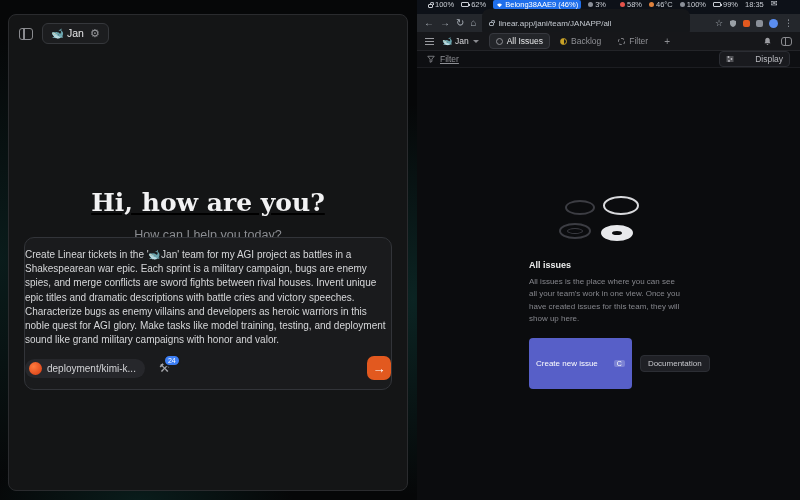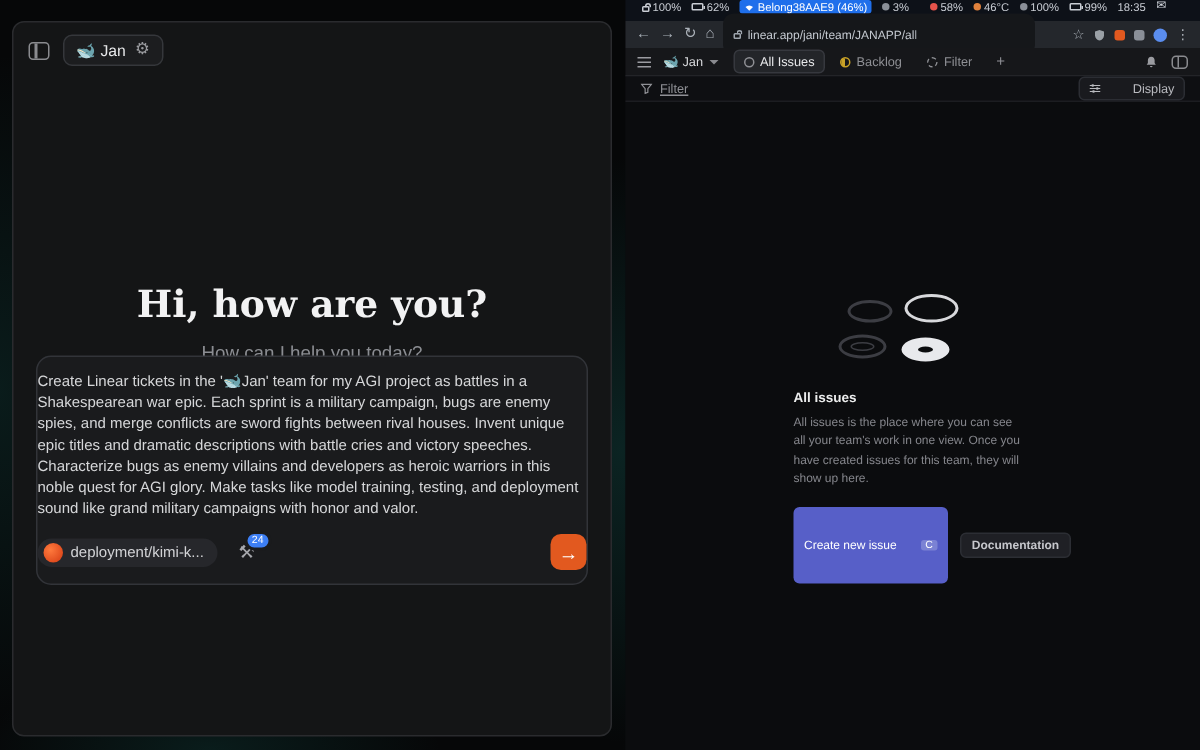--- a/index.html
+++ b/index.html
@@ -17,21 +17,21 @@
   
   .chat-window{ position:absolute; left:8px; top:14px; width:400px; height:477px;
     background:#141516; border:1px solid #2a2b2e; border-radius:8px; }
   .chat-header{ display:flex; align-items:center; gap:9px; padding:8px 10px; }
   .i-panel{ width:14px; height:12px; border:1.5px solid #8a8b8f; border-radius:3px; position:relative; }
   .i-panel::before{ content:""; position:absolute; left:3px; top:0; bottom:0; width:1.5px; background:#8a8b8f; }
   .ws-pill{ display:flex; align-items:center; gap:6px; border:1px solid #35373b; background:#1c1d1f;
     border-radius:6px; padding:3px 8px; color:#e6e7e9; font-size:10.5px; cursor:default; }
   .gear{ color:#9a9b9f; font-size:11px; line-height:1; }
 
-  .greeting{ text-align:center; margin-top:136px; }
+  .greeting{ text-align:center; margin-top:136px;text-decoration:underline; }
   .greeting h1{ font-family:"DejaVu Serif",serif; font-weight:600; font-size:25px; color:#f2f2f3; }
   .greeting p{ font-size:12.5px; color:#8b8d92; margin-top:11px; }
 
   .composer{ position:absolute; left:15px; right:15px; top:222px; background:#1a1b1d;
     border:1px solid #323439; border-radius:10px; padding:10px 0 9px; }
   .composer-text{ font-size:10px; line-height:1.42; color:#d6d7d9; }
   .composer-row{ display:flex; align-items:center; gap:14px; margin-top:9px; }
   .model-pill{ display:flex; align-items:center; gap:5px; background:#26272b; border-radius:999px;
     padding:3px 9px 3px 4px; color:#d2d3d6; font-size:10px; }
   .model-icon{ width:13px; height:13px; border-radius:50%;
@@ -111,21 +111,21 @@
     border:1.5px solid #3c3d43; border-radius:50%; }
   .o4{ left:44px; top:29px; width:32px; height:16px; background:#e8e9ec; border:2px solid #e8e9ec; }
   .o4::after{ content:""; position:absolute; left:9px; top:4px; width:10px; height:4px; border-radius:50%; background:#0b0c0e; }
   .empty h3{ font-size:9px; color:#eceded; margin:14px 0 6px; font-weight:700; }
   .empty p{ font-size:8px; line-height:1.55; color:#85868c; }
   .empty-actions{ display:flex; align-items:center; gap:8px; margin-top:12px; }
   .btn-primary{ display:flex; align-items:center; gap:16px; background:#575fc8; color:#fff; font-size:8px;
     padding:21px 7px; border-radius:4px; border:none; cursor:pointer; white-space:nowrap; }
   .kbd{ background:rgba(255,255,255,.22); border-radius:2px; padding:0 3px; font-size:7px; }
   .btn-secondary{ background:#1f2025; border:1px solid #2c2e34; color:#c6c7cc; font-size:8px;
-    padding:3px 7px; border-radius:4px; cursor:pointer; white-space:nowrap;font-weight:bold; }
+    padding:3px 7px; border-radius:4px; cursor:pointer; white-space:nowrap; }
 </style>
 </head>
 <body>
 
 <div class="desktop">
 
   <div class="chat-window">
     <div class="chat-header">
       <span class="i-panel"></span>
       <div class="ws-pill">

